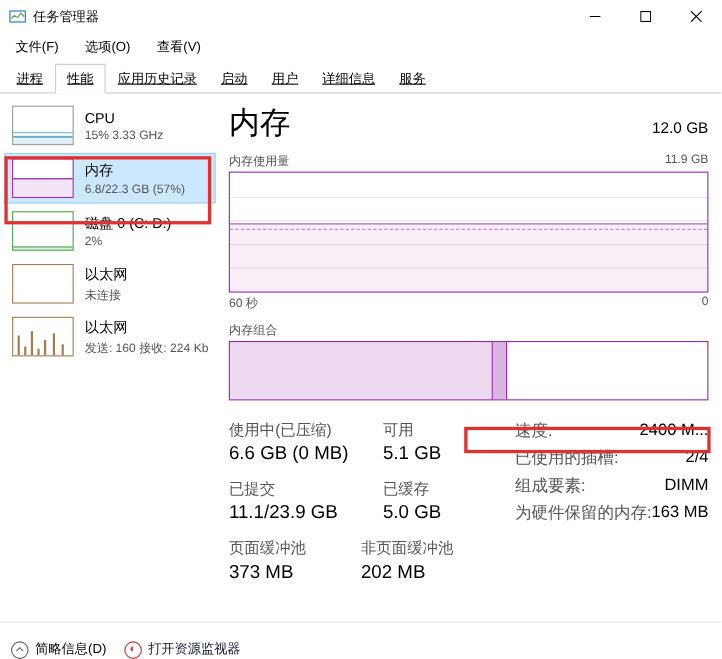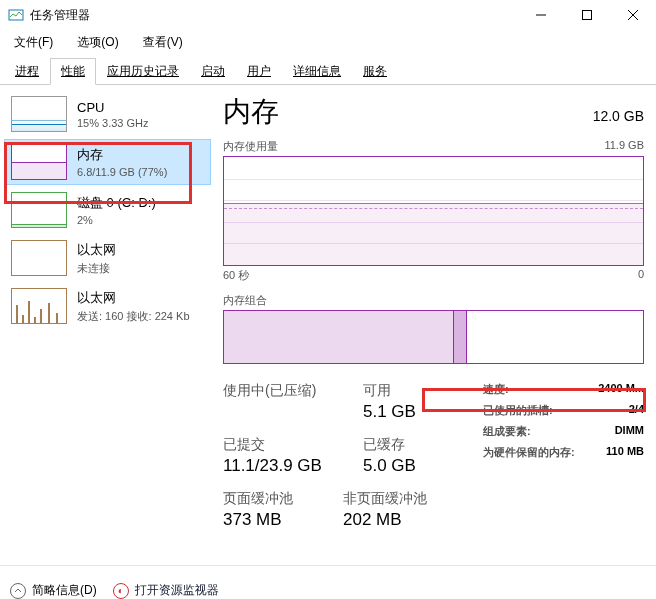--- a/index.html
+++ b/index.html
@@ -60,21 +60,21 @@
 .comp-chart { height: 54px; border: 1px solid #952aac; background: #fff; position: relative; margin-bottom: 18px; }
 .comp-seg { position:absolute; top:0; bottom:0; }
 .comp-seg.used { left:0; width:55%; background: rgba(149,42,172,0.18); border-right:1px solid #952aac; }
 .comp-seg.mod { left:55%; width:3%; background: rgba(149,42,172,0.35); border-right:1px solid #952aac; }
 
 .stats-grid { display: flex; gap: 20px; }
 .stats-left { display: flex; flex-wrap: wrap; width: 240px; }
 .stat-block { width: 120px; margin-bottom: 14px; }
 .stat-label { font-size: 14px; color: #555; margin-bottom: 2px; }
 .stat-value { font-size: 17px; }
-.stats-right { flex: 1; font-size: 11px; font-weight: bold; }
+.stats-right { flex: 1; font-size: 15px; }
 .stat-row { display: flex; justify-content: space-between; margin-bottom: 6px; white-space: nowrap; }
 .stat-row .k { color: #555; }
 
 .footer { position: absolute; bottom: 0; left: 0; right: 0; height: 34px; display: flex; align-items: flex-end; padding: 0 10px; gap: 16px; border-top: 1px solid #e5e5e5; }
 .footer-link { display: flex; align-items: center; gap: 6px; font-size: 12px; cursor: pointer; }
 .circ-icon { width:16px; height:16px; border:1px solid #666; border-radius:50%; display:flex; align-items:center; justify-content:center; font-size:10px; }
 
 </style>
 </head>
 <body>
@@ -136,21 +136,21 @@
           <div class="side-sub">15% 3.33 GHz</div>
         </div>
     </div>
     <div class="side-item selected">
       <div class="side-thumb thumb-mem">
           <div class="bar"></div>
           <div class="midline"></div>
         </div>
       <div class="side-text">
           <div class="side-title">内存</div>
-          <div class="side-sub">6.8/11.9 GB (77%)</div>
+          <div class="side-sub">6.8/22.3 GB (57%)</div>
         </div>
     </div>
     <div class="side-item">
       <div class="side-thumb thumb-disk">
           <div class="fill"></div>
         </div>
       <div class="side-text">
           <div class="side-title">磁盘 0 (C: D:)</div>
           <div class="side-sub">2%</div>
         </div>
@@ -209,20 +209,21 @@
       </div>
     <div class="comp-chart">
       <div class="comp-seg used"></div>
         <div class="comp-seg mod"></div>
     </div>
 
     <div class="stats-grid">
       <div class="stats-left">
         <div class="stat-block" style="width:140px">
             <div class="stat-label">使用中(已压缩)</div>
+            <div class="stat-value">6.6 GB (0 MB)</div>
           </div>
         <div class="stat-block" style="width:90px">
             <div class="stat-label">可用</div>
             <div class="stat-value">5.1 GB</div>
           </div>
         <div class="stat-block" style="width:140px">
             <div class="stat-label">已提交</div>
             <div class="stat-value">11.1/23.9 GB</div>
           </div>
         <div class="stat-block" style="width:90px">
@@ -246,21 +247,21 @@
         <div class="stat-row">
             <span class="k">已使用的插槽:</span>
             <span>2/4</span>
           </div>
         <div class="stat-row">
             <span class="k">组成要素:</span>
             <span>DIMM</span>
           </div>
         <div class="stat-row">
             <span class="k">为硬件保留的内存:</span>
-            <span>110 MB</span>
+            <span>163 MB</span>
           </div>
       </div>
     </div>
   </div>
 </div>
 
 <div class="footer">
   <div class="footer-link">
     <span class="circ-icon">
         <svg width="8" height="8">

